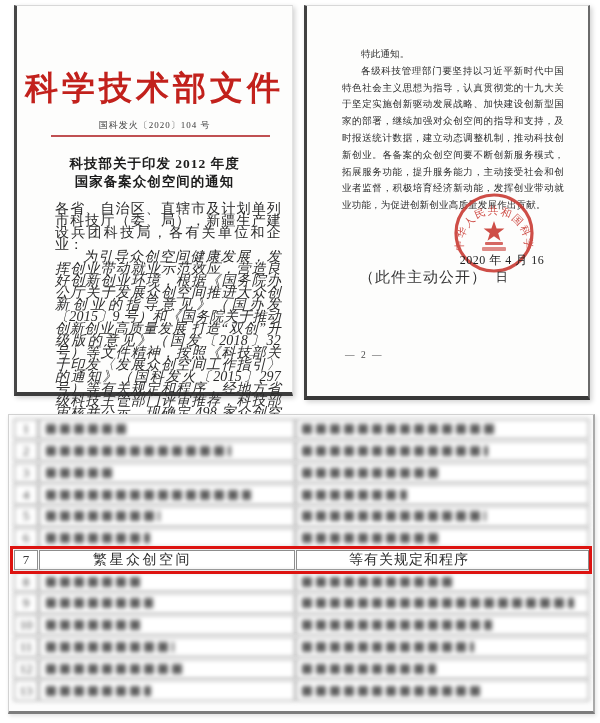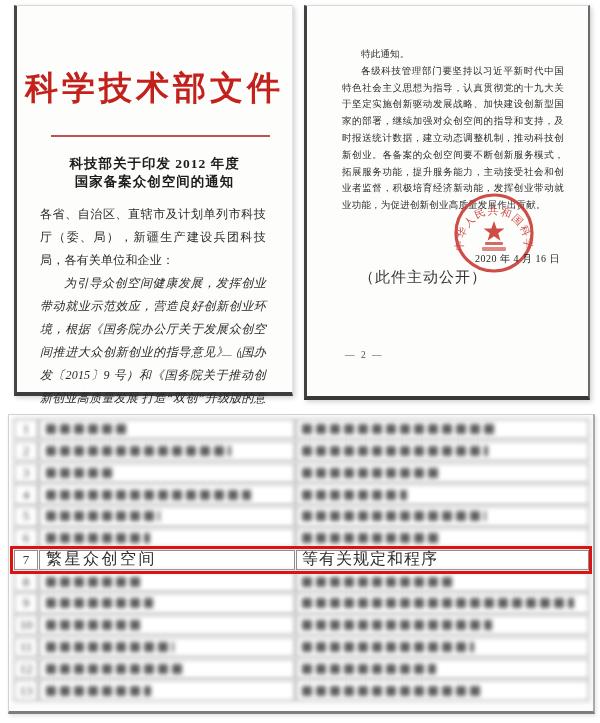--- a/index.html
+++ b/index.html
@@ -17,63 +17,64 @@
 
   .letterhead{position:absolute;top:60px;left:0;right:0;text-align:center;
               font-size:33px;font-weight:bold;color:#c2211c;letter-spacing:4px;
               font-family:"Liberation Sans","DejaVu Sans",sans-serif;}
   .doc-number{position:absolute;top:113px;left:0;right:0;text-align:center;
               font-size:9px;color:#3a3a3a;letter-spacing:1px;}
   .red-rule{position:absolute;top:129px;left:34px;width:219px;height:2px;
             background:#c05052;}
   .notice-title{position:absolute;top:149px;left:0;right:0;text-align:center;
                 font-size:13.5px;line-height:17.5px;font-weight:bold;color:#1c1c1c;letter-spacing:1px;}
-  .p1-body{position:absolute;top:197px;left:23px;width:226px;
-           font-size:12px;line-height:23px;color:#2a2a2a;text-align:justify;letter-spacing:0.2px;}
+  .p1-body{position:absolute;top:197px;left:38px;width:226px;
+           font-size:14px;line-height:12px;color:#2a2a2a;text-align:justify;letter-spacing:0.2px;}
   .p1-body .indent{text-indent:2em;font-style:italic;}
   .page-num{position:absolute;font-size:9.5px;color:#4a4a4a;letter-spacing:2px;}
   #p1-num{top:344px;left:205px;}
   #p2-num{top:344px;left:38px;}
 
   .p2-body{position:absolute;top:40px;left:35px;width:222px;
            font-size:9.5px;line-height:16.8px;color:#2a2a2a;text-align:justify;letter-spacing:0.2px;}
   .p2-body p{margin:0;text-indent:2em;}
   .p2-attachment{margin-top:17px;}
 
   .seal{position:absolute;left:145px;top:185px;width:84px;height:84px;opacity:0.88;}
-  .seal-date{position:absolute;left:168px;top:246px;width:90px;font-size:10px;color:#222;
-             letter-spacing:0.5px;}
+  .seal-date{position:absolute;left:150px;top:246px;width:90px;font-size:12px;color:#222;
+             letter-spacing:0.5px;text-align:center;}
   .disclosure{position:absolute;left:52px;top:262px;font-size:15px;color:#333;letter-spacing:1px;}
 
   
   #table-shot{position:absolute;left:8px;top:414px;width:584px;height:296px;
               background:#fcfcfc;border:1px solid #d2d2d2;
               border-right:2px solid #aaaaaa;border-bottom:3px solid #7d7d7d;
               box-shadow:1px 2px 4px rgba(0,0,0,0.12);}
   #table-rows{position:absolute;left:5px;top:4px;right:4px;}
   .t-row{display:flex;height:20.4px;margin-bottom:1.4px;position:relative;}
   .t-row.blurred{filter:blur(2.1px);}
   .t-cell{background:#ffffff;border:1px solid #8d8d8d;display:flex;align-items:center;}
   .c-num{width:22px;justify-content:center;font-size:13px;color:#3c3c3c;
          font-family:"Liberation Serif","DejaVu Serif",serif;}
   .c-name{width:248px;margin-left:1px;padding-left:6px;}
   .c-org{flex:1;margin-left:1px;padding-left:5px;}
-  .cell-text{font-size:16px;color:#2e2e2e;letter-spacing:2.5px;white-space:nowrap;
-             font-family:Liberation Sans, sans-serif;}
+  .cell-text{font-size:14px;color:#2e2e2e;letter-spacing:2.5px;white-space:nowrap;
+             font-family:Liberation Sans, sans-serif;margin-left:47px;}
   .blur-bar{height:10px;background:repeating-linear-gradient(90deg,#5e5e5e 0 10px,rgba(0,0,0,0) 10px 14px);}
   .hl-frame{position:absolute;left:-4px;right:-3px;top:-3.5px;bottom:-3.5px;
             border:3.5px solid #dd1310;z-index:3;pointer-events:none;}
 </style>
 </head>
 <body>
 
 <div id="stage">
 
   <div class="page" id="page1">
     <div class="letterhead">科学技术部文件</div>
+    <div class="doc-number">国科发火〔2020〕104 号</div>
     <div class="red-rule"></div>
     <div class="notice-title">
       <div>科技部关于印发 2012 年度</div>
       <div>国家备案众创空间的通知</div>
     </div>
     <div class="p1-body">
       <div>各省、自治区、直辖市及计划单列市科技厅（委、局），新疆生产建设兵团科技局，各有关单位和企业：</div>
       <div class="indent">为引导众创空间健康发展，发挥创业带动就业示范效应，营造良好创新创业环境，根据《国务院办公厅关于发展众创空间推进大众创新创业的指导意见》（国办发〔2015〕9 号）和《国务院关于推动创新创业高质量发展 打造“双创”升级版的意见》（国发〔2018〕32 号）等文件精神，按照《科技部关于印发〈发展众创空间工作指引〉的通知》（国科发火〔2015〕297 号）等有关规定和程序，经地方省级科技主管部门评审推荐，科技部审核并公示，现确定 498 家众创空间为国家备案众创空间（名单附后）。</div>
     </div>
     <div class="page-num" id="p1-num">— 1 —</div>

